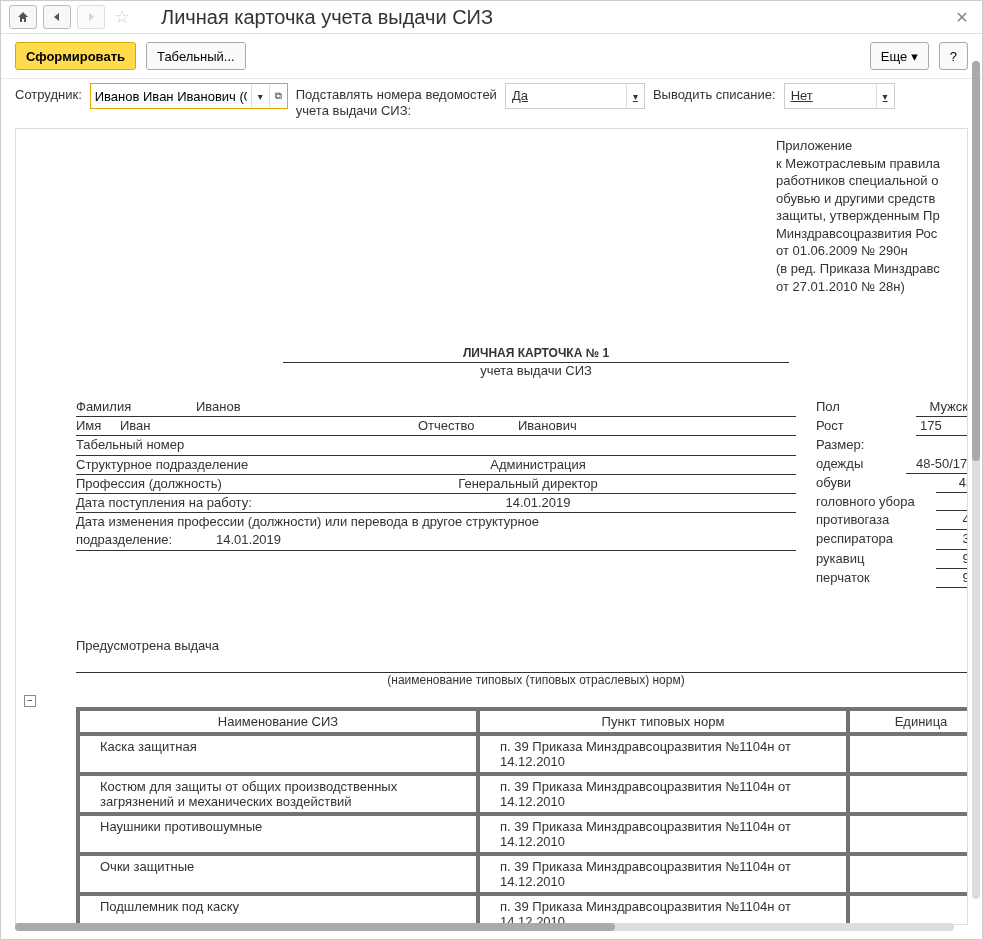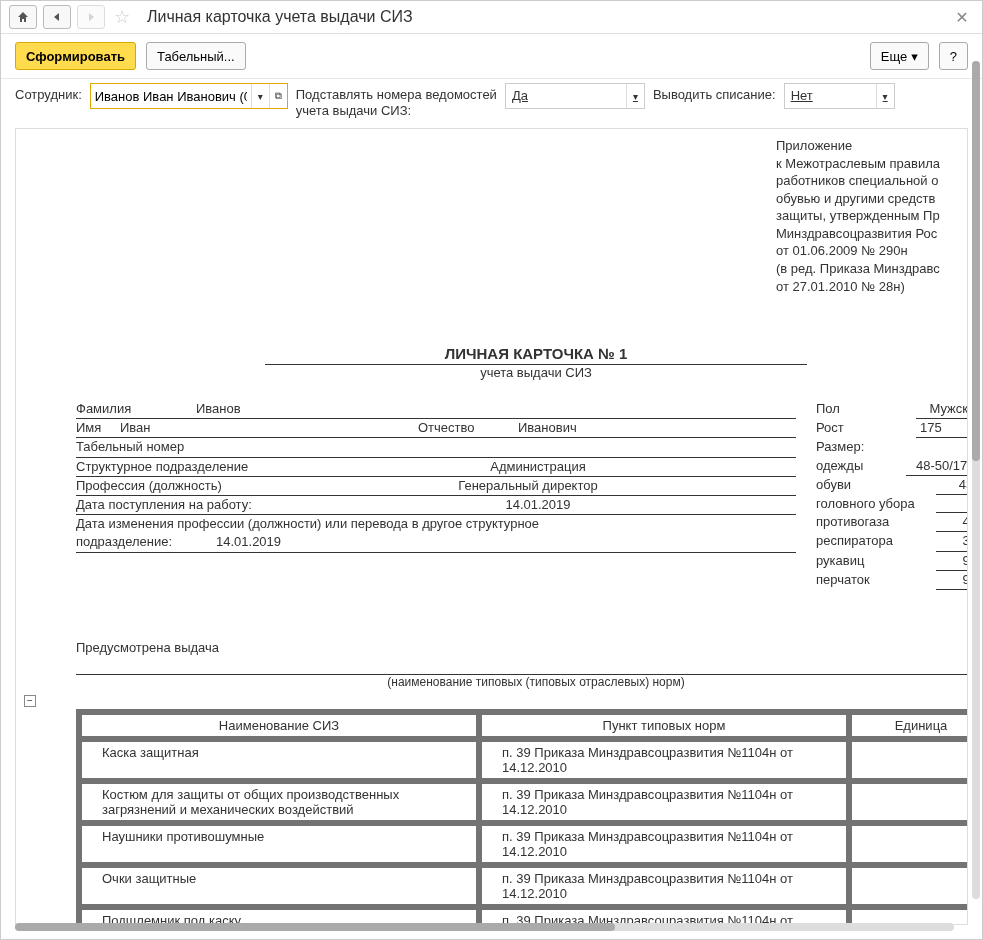--- a/index.html
+++ b/index.html
@@ -1,21 +1,21 @@
 <!DOCTYPE html>
 <html><head>
 <meta charset="utf-8">
 <style>
 * { box-sizing: border-box; margin: 0; padding: 0; }
 body { font-family: Arial, sans-serif; font-size: 13px; background: #fff; color: #333; }
 .window { width: 983px; height: 940px; border: 1px solid #ccc; position: relative; display: flex; flex-direction: column; }
 .titlebar { display: flex; align-items: center; padding: 4px 8px; border-bottom: 1px solid #e0e0e0; gap: 6px; }
 .nav-btn { width: 28px; height: 24px; border: 1px solid #bbb; background: #f8f8f8; border-radius: 3px; display: flex; align-items: center; justify-content: center; cursor: pointer; }
 .nav-btn.disabled { opacity: 0.5; }
-.title { font-size: 16px; margin-left: 8px; flex: 1; }
+.title { font-size: 20px; margin-left: 22px; flex: 1; }
 .close-btn { width: 24px; height: 24px; display: flex; align-items: center; justify-content: center; cursor: pointer; font-size: 16px; color: #888; }
 .star { width: 22px; height: 22px; display: flex; align-items: center; justify-content: center; color: #ccc; font-size: 18px; }
 .toolbar { display: flex; align-items: center; padding: 8px 14px; gap: 10px; border-bottom: 1px solid #e8e8e8; }
 .btn { height: 28px; padding: 0 10px; border: 1px solid #aaa; background: #fafafa; border-radius: 3px; cursor: pointer; font-size: 13px; }
 .btn-yellow { background: #ffdb4d; border-color: #d4a900; font-weight: bold; }
 .spacer { flex: 1; }
 .btn-more { display: flex; align-items: center; gap: 4px; }
 .params { display: flex; align-items: flex-start; padding: 4px 14px 10px; gap: 8px; font-size: 13px; }
 .param-label { padding-top: 4px; }
 .input-combo { display: flex; border: 1px solid #e0a800; height: 26px; background: #fff; }
@@ -23,38 +23,38 @@
 .input-combo .ic-btn { width: 18px; border-left: 1px solid #ddd; display: flex; align-items: center; justify-content: center; cursor: pointer; font-size: 10px; }
 .select-box { display: flex; border: 1px solid #ccc; height: 26px; background: #fff; text-decoration: underline; }
 .select-box span { padding: 4px 6px; flex: 1; }
 .select-box .dd { width: 18px; border-left: 1px solid #ddd; display: flex; align-items: center; justify-content: center; font-size: 10px; cursor: pointer; }
 .param-multi { display: flex; flex-direction: column; line-height: 1.2; }
 .report-area { flex: 1; overflow: auto; margin: 0 14px 14px; border: 1px solid #ddd; position: relative; }
 .report-inner { min-width: 980px; padding-left: 60px; position: relative; }
 .collapse-marker { position: absolute; left: 8px; top: 558px; width: 12px; height: 12px; border: 1px solid #888; font-size: 10px; line-height: 10px; text-align: center; background: #fff; cursor: pointer; }
 .attachment { font-size: 13px; line-height: 1.35; margin-left: 700px; margin-top: 8px; }
 .card-header { text-align: center; margin-top: 50px; }
-.card-title { font-size: 15px; font-weight: bold; border-bottom: 1px solid #333; display: inline-block; padding: 0 180px 2px; }
+.card-title { font-size: 12px; font-weight: bold; border-bottom: 1px solid #333; display: inline-block; padding: 0 180px 2px; }
 .card-sub { font-size: 13px; }
 .info-block { display: flex; gap: 20px; margin-top: 20px; }
 .info-left { flex: 1; }
 .info-right { width: 180px; }
 .info-row { display: flex; border-bottom: 1px solid #333; margin-bottom: 0; font-size: 13px; line-height: 1.4; }
 .info-row .lbl { min-width: 90px; }
 .info-row .val { flex: 1; text-align: left; padding-left: 4px; }
 .info-row .val.center { text-align: center; }
 .dual .lbl2 { min-width: 70px; margin-left: 20px; }
 .size-row { display: flex; font-size: 13px; line-height: 1.4; }
 .size-row .slbl { flex: 1; }
 .size-row .sval { width: 60px; text-align: center; border-bottom: 1px solid #333; }
 .issue { margin-top: 50px; font-size: 13px; }
 .issue-line { border-bottom: 1px solid #333; height: 18px; margin-top: 2px; }
 .issue-note { text-align: center; font-size: 12px; }
 .tbl { border-collapse: collapse; width: 100%; margin-top: 20px; font-size: 13px; }
-.tbl th, .tbl td { border: 6px solid #737373; padding: 3px 20px; text-align: left; vertical-align: top; }
+.tbl th, .tbl td { border: 4px solid #737373; padding: 3px 20px; text-align: left; vertical-align: top; }
 .tbl th { font-weight: normal; text-align: center; }
 .scrollbar-v { position: absolute; right: 2px; top: 60px; bottom: 40px; width: 8px; background: #ddd; border-radius: 4px; }
 .scrollbar-v .thumb { position: absolute; left: 0; right: 0; top: 0; height: 400px; background: #aaa; border-radius: 4px; }
 .scrollbar-h { position: absolute; left: 14px; right: 28px; bottom: 8px; height: 8px; background: #ddd; border-radius: 4px; }
 .scrollbar-h .thumb { position: absolute; top: 0; bottom: 0; left: 0; width: 600px; background: #aaa; border-radius: 4px; }
 svg { display: block; }
 </style>
 </head>
 <body>
 

